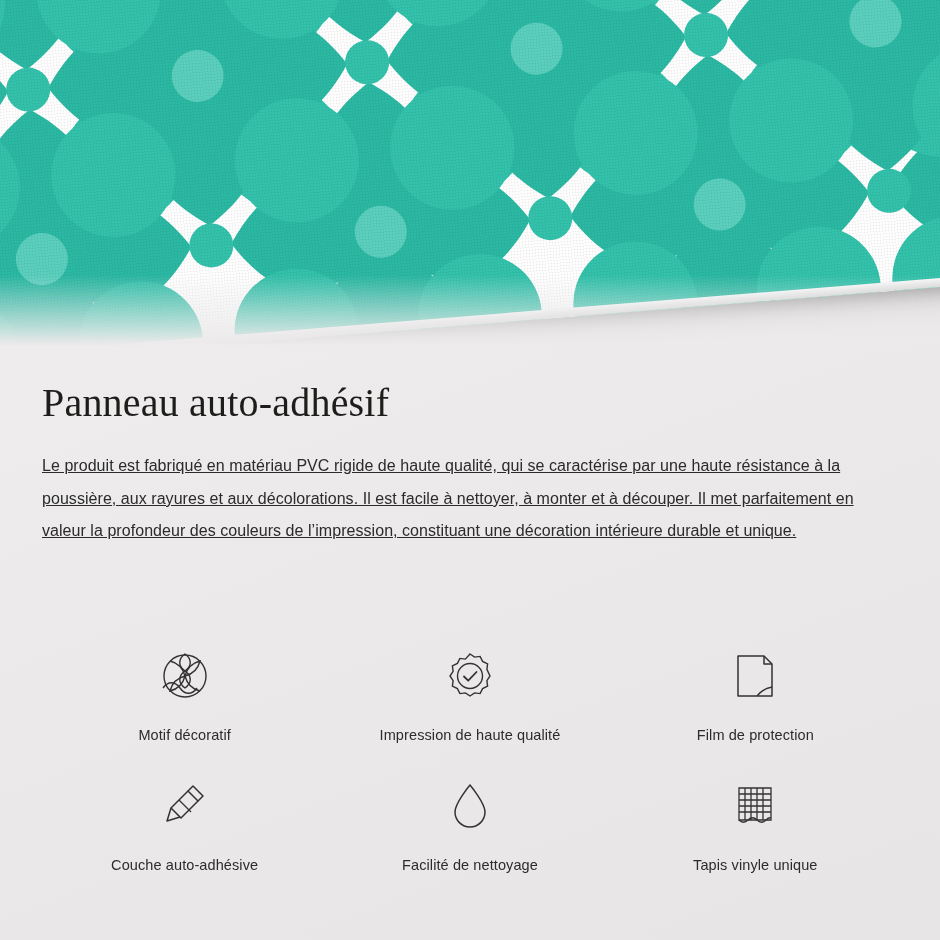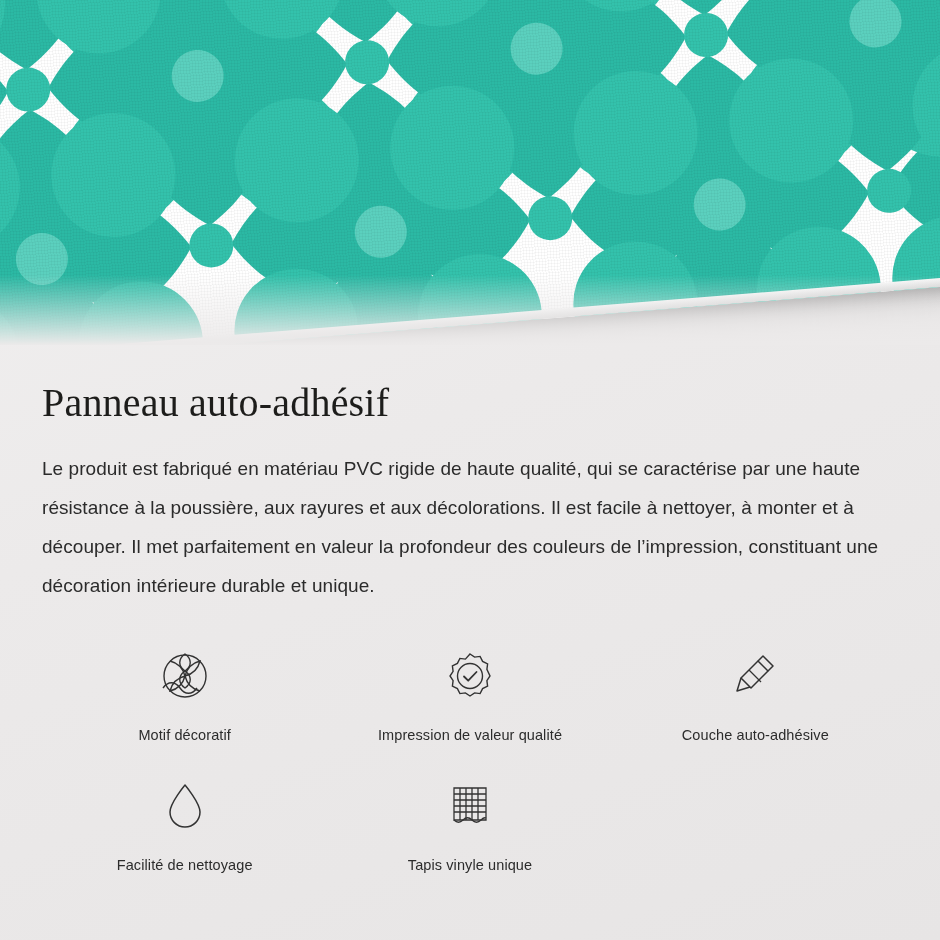--- a/index.html
+++ b/index.html
@@ -108,25 +108,26 @@
     line-height: 1.42;
     color: #1d1d1b;
     margin: 30px 0 0 0;
     font-weight: 400;
     letter-spacing: 0.2px;
   }
   .headline .l2 { display: block; }
 
   .body-copy {
     margin: 18px 0 0 0;
-    font-size: 19px;
+    font-size: 16px;
     line-height: 2.05;
     color: #2b2b2b;
     max-width: 860px;
     letter-spacing: 0.05px;
+    text-decoration: underline;
   }
 
   
   .features {
     position: absolute;
     left: 42px;
     top: 300px;
     width: 856px;
     display: grid;
     grid-template-columns: repeat(3, 1fr);
@@ -255,23 +256,33 @@
       </div>
 
       <div class="feature">
         <span class="ico">
           <svg width="56" height="56" viewBox="0 0 56 56" fill="none" stroke="#333" stroke-width="1.4">
             <path d="M28 6l4.6 3.1 5.5-.7 2.5 5 5 2.5-.7 5.5L48 28l-3.1 4.6.7 5.5-5 2.5-2.5 5-5.5-.7L28 48l-4.6-3.1-5.5.7-2.5-5-5-2.5.7-5.5L8 28l3.1-4.6-.7-5.5 5-2.5 2.5-5 5.5.7z"></path>
             <circle cx="28" cy="28" r="12.5"></circle>
             <path d="M22 28.5l4.2 4.2L34.5 24" stroke-width="1.8" stroke-linecap="round" stroke-linejoin="round"></path>
           </svg>
         </span>
-        <span class="cap">Impression de valeur qualité</span>
-      </div>
-
+        <span class="cap">Impression de haute qualité</span>
+      </div>
+
+      <div class="feature">
+        <span class="ico">
+          <svg width="56" height="56" viewBox="0 0 56 56" fill="none" stroke="#333" stroke-width="1.5">
+            <path d="M11 8h26l8 8v32H11z" stroke-linejoin="round"></path>
+            <path d="M37 8v8h8" stroke-linejoin="round"></path>
+            <path d="M30 48c4-5 9-8 15-9" stroke-width="1.4"></path>
+          </svg>
+        </span>
+        <span class="cap">Film de protection</span>
+      </div>
 
       <div class="feature">
         <span class="ico">
           <svg width="56" height="56" viewBox="0 0 56 56" fill="none" stroke="#333" stroke-width="1.5">
             <path d="M36 8l10 10-5 5-10-10z" stroke-linejoin="round"></path>
             <path d="M31 13L14 30l10 10 17-17" stroke-linejoin="round"></path>
             <path d="M14 30l-4 13 13-4" stroke-linejoin="round"></path>
             <path d="M22 22l12 12" stroke-width="1.2"></path>
           </svg>
         </span>

